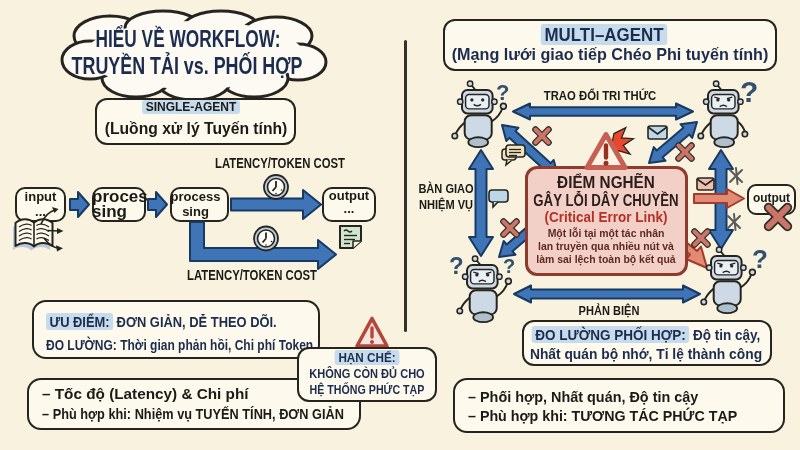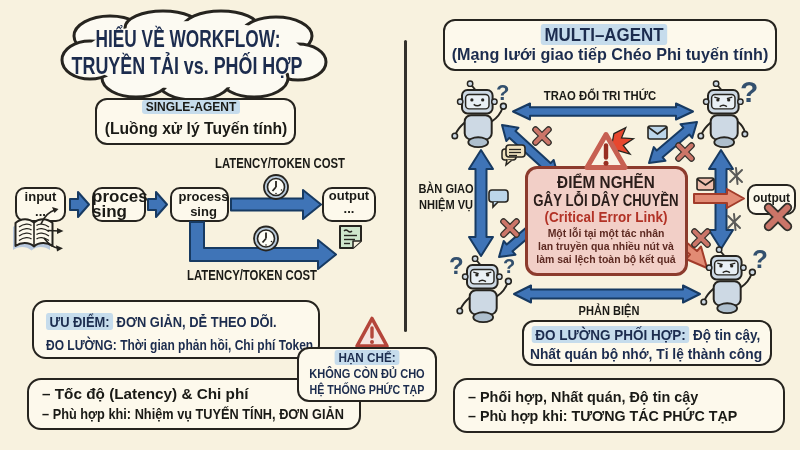--- a/index.html
+++ b/index.html
@@ -36,21 +36,21 @@
 
 <div class="box" style="left:95px;top:98px;width:201px;height:47px;border-radius:12px;"></div>
 <div class="t c" style="left:91px;top:100px;width:200px;font-size:12px;"><span class="hl">SINGLE-AGENT</span></div>
 <div class="t c" style="left:96px;top:119px;width:200px;font-size:16.5px;transform:scaleX(0.95);">(Luồng xử lý Tuyến tính)</div>
 
 <div class="box" style="left:15px;top:187px;width:51px;height:35px;border-radius:10px;"></div>
 <div class="t c" style="left:15px;top:189px;width:51px;font-size:13px;line-height:15px;">input<br>...</div>
 <div class="box" style="left:92px;top:187px;width:54px;height:35px;border-radius:10px;"></div>
 <div class="t c" style="left:92px;top:189px;width:34px;font-size:17px;line-height:15px;">proces<br>sing</div>
 <div class="box" style="left:170px;top:187px;width:59px;height:35px;border-radius:10px;"></div>
-<div class="t c" style="left:170px;top:189px;width:51px;font-size:13px;line-height:15px;padding-left:8px;">process<br>sing</div>
+<div class="t c" style="left:170px;top:189px;width:51px;font-size:13px;line-height:15px;">process<br>sing</div>
 <div class="box" style="left:322px;top:187px;width:54px;height:35px;border-radius:10px;"></div>
 <div class="t c" style="left:322px;top:189px;width:54px;font-size:13px;line-height:13px;">output<br>...</div>
 
 <div class="t c" style="left:195px;top:155px;width:170px;font-size:14px;transform:scaleX(0.81);">LATENCY/TOKEN COST</div>
 <div class="t c" style="left:167px;top:267px;width:170px;font-size:14px;transform:scaleX(0.81);">LATENCY/TOKEN COST</div>
 
 <div class="box" style="left:32px;top:300px;width:288px;height:59px;"></div>
 <div class="t l" style="left:46px;top:312.5px;font-size:15px;transform:scaleX(0.86);"><span class="hl navy">ƯU ĐIỂM:</span><span class="navy"> ĐƠN GIẢN, DỄ THEO DÕI.</span></div>
 <div class="t l" style="left:46px;top:336px;font-size:15px;transform:scaleX(0.8);"><span class="navy">ĐO LƯỜNG: Thời gian phản hồi, Chi phí Token</span></div>
 

